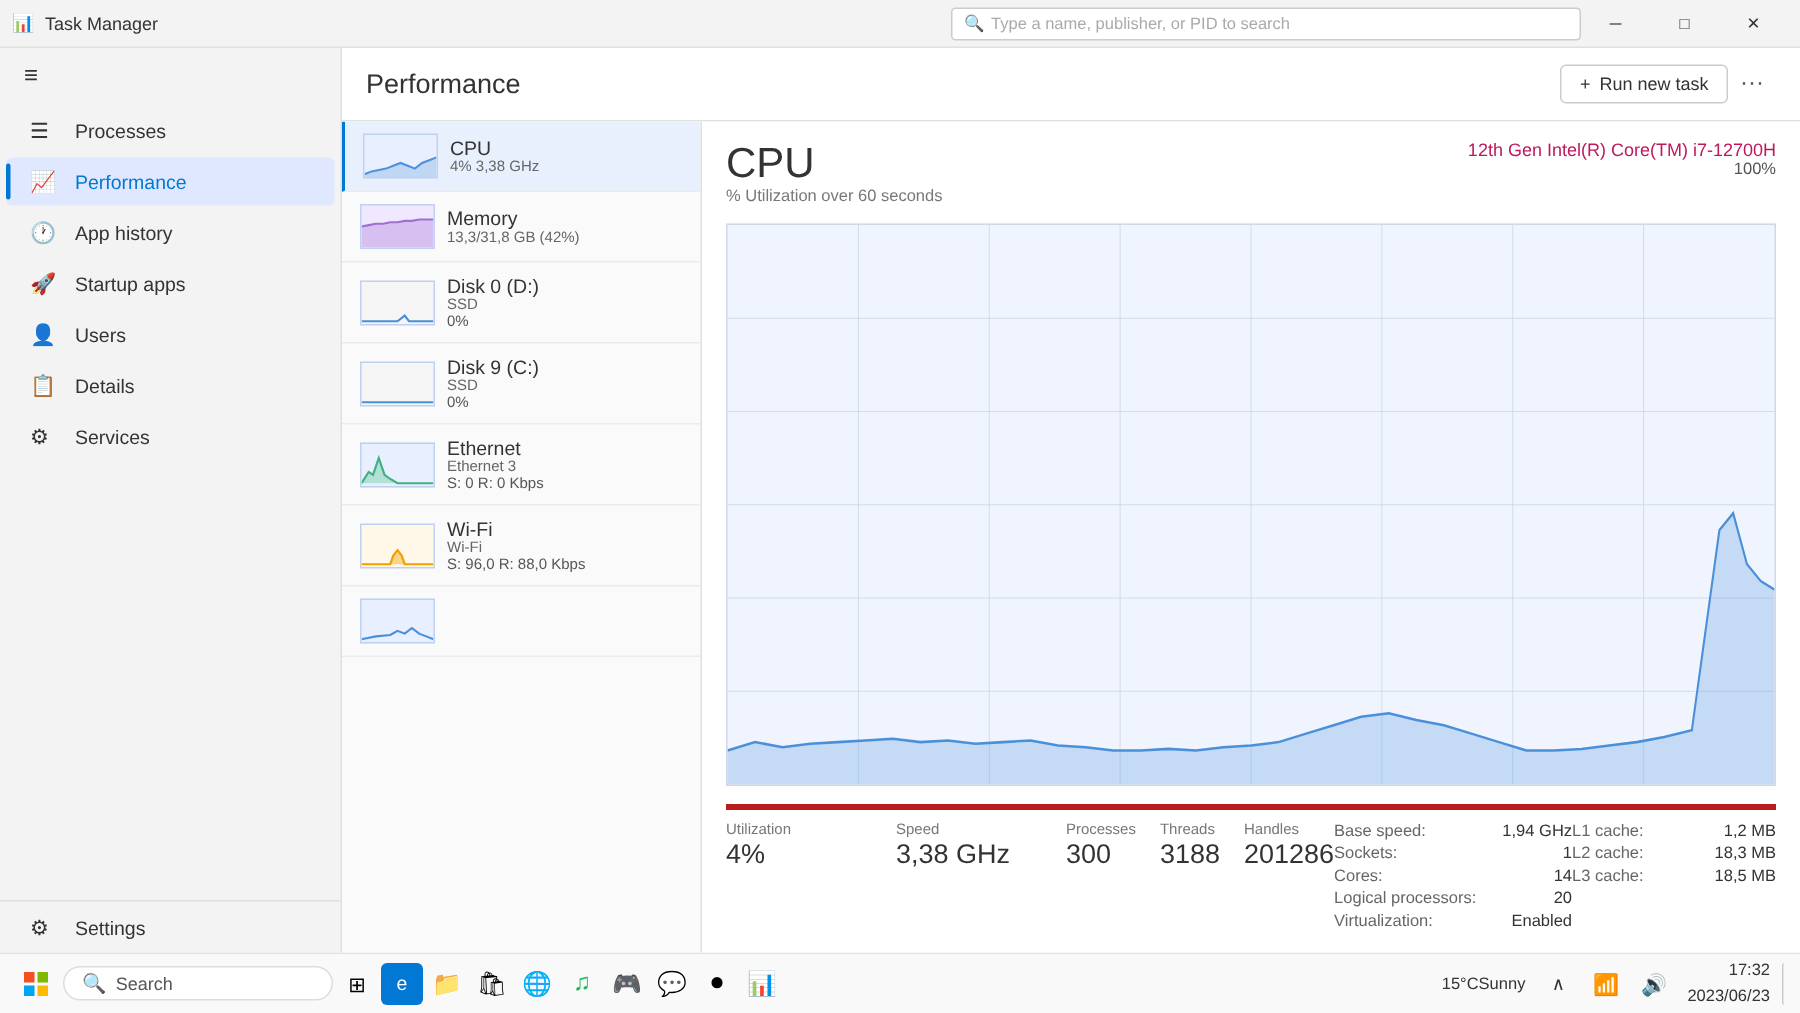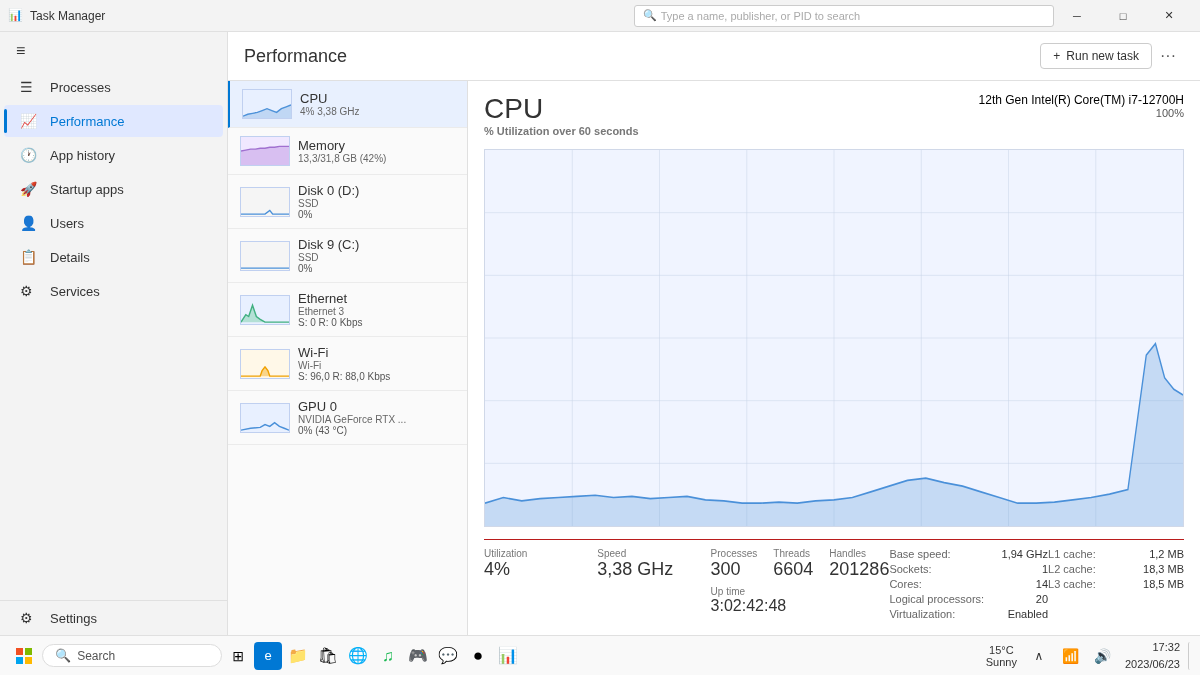--- a/index.html
+++ b/index.html
@@ -156,40 +156,40 @@
       padding: 12px 16px;
       background: white;
     }
     .detail-header {
       display: flex;
       justify-content: space-between;
       align-items: flex-start;
       margin-bottom: 4px;
     }
     .detail-title { font-size: 28px; font-weight: 300; color: #333; }
-    .detail-model { font-size: 12px; color: #000000; text-align: center; }
-    .detail-subtitle { font-size: 11px; color: #777; margin-bottom: 8px; font-weight: bold; }
+    .detail-model { font-size: 12px; color: #be185d; text-align: center; }
+    .detail-subtitle { font-size: 11px; color: #777; margin-bottom: 8px; }
     .detail-percent { font-size: 11px; color: #555; text-align: right; }
 
     
     .cpu-graph-container {
       flex: 1;
       border: 1px solid #d0d8e8;
       background: #f0f4ff;
       position: relative;
       margin-bottom: 12px;
       min-height: 0;
     }
     .cpu-graph-container svg { width: 100%; height: 100%; }
 
     
     .stats-footer {
       display: flex;
       gap: 0;
-      border-top: 1px solid #b91c1c;
+      border-top: 4px solid #b91c1c;
       padding-top: 8px;
       justify-content: space-between;
     }
     .stat-group { flex: 1; }
     .stat-label { font-size: 10px; color: #777; }
     .stat-value { font-size: 18px; font-weight: 300; color: #333; }
     .stat-row { display: flex; justify-content: space-between; margin-bottom: 3px; }
     .stat-row-label { font-size: 11px; color: #666; }
     .stat-row-value { font-size: 11px; color: #333; }
 
@@ -383,25 +383,20 @@
             <div class="resource-sub">Wi-Fi</div>
             <div class="resource-usage">S: 96,0  R: 88,0 Kbps</div>
           </div>
         </div>
 
         <div class="resource-item">
           <div class="resource-mini-graph">
             <svg viewBox="0 0 50 30" preserveAspectRatio="none">
               <polyline points="0,28 10,26 20,25 25,22 30,24 35,20 40,24 45,26 50,28" fill="none" stroke="#4a90d9" stroke-width="1.5"></polyline>
             </svg>
-          </div>
-          <div class="resource-info">
-            <div class="resource-name">GPU 0</div>
-            <div class="resource-sub">NVIDIA GeForce RTX ...</div>
-            <div class="resource-usage">0% (43 °C)</div>
           </div>
         </div>
       </div>
 
       <div class="detail-panel">
         <div class="detail-header">
           <div>
             <div class="detail-title">CPU</div>
             <div class="detail-subtitle">% Utilization over 60 seconds</div>
           </div>
@@ -460,30 +455,26 @@
             </div>
           </div>
           <div class="stat-group" style="flex:1.5;">
             <div style="display:flex;gap:16px;">
               <div>
                 <div class="stat-label">Processes</div>
                 <div class="stat-value">300</div>
               </div>
               <div>
                 <div class="stat-label">Threads</div>
-                <div class="stat-value">6604</div>
+                <div class="stat-value">3188</div>
               </div>
               <div>
                 <div class="stat-label">Handles</div>
                 <div class="stat-value">201286</div>
               </div>
-            </div>
-            <div style="margin-top:6px;">
-              <div class="stat-label">Up time</div>
-              <div class="stat-value" style="font-size:16px;">3:02:42:48</div>
             </div>
           </div>
 
           <div class="stat-group" style="flex:1.4;">
             <div class="stat-row">
               <span class="stat-row-label">Base speed:</span>
               <span class="stat-row-value">1,94 GHz</span>
             </div>
             <div class="stat-row">
               <span class="stat-row-label">Sockets:</span>
@@ -543,21 +534,21 @@
   <div class="taskbar-icon">🌐</div>
   <div class="taskbar-icon" style="color:#1db954;">♫</div>
   <div class="taskbar-icon">🎮</div>
   <div class="taskbar-icon">💬</div>
   <div class="taskbar-icon">⏺</div>
   <div class="taskbar-icon">📊</div>
 
   <div class="taskbar-spacer"></div>
 
   <div class="taskbar-tray">
-    <div style="display:flex;flex-direction:column;align-items:center;font-size:11px;margin-right:4px;">
+    <div style="display:flex;flex-direction:row;align-items:center;font-size:11px;margin-right:4px;">
       <span>15°C</span>
       <span>Sunny</span>
     </div>
     <div class="taskbar-icon" style="font-size:12px;">∧</div>
     <div class="taskbar-icon" style="font-size:14px;">📶</div>
     <div class="taskbar-icon" style="font-size:14px;">🔊</div>
     <div style="font-size:11px;text-align:right;cursor:pointer;padding:0 4px;line-height:1.5;">
       <div>17:32</div>
       <div>2023/06/23</div>
     </div>

